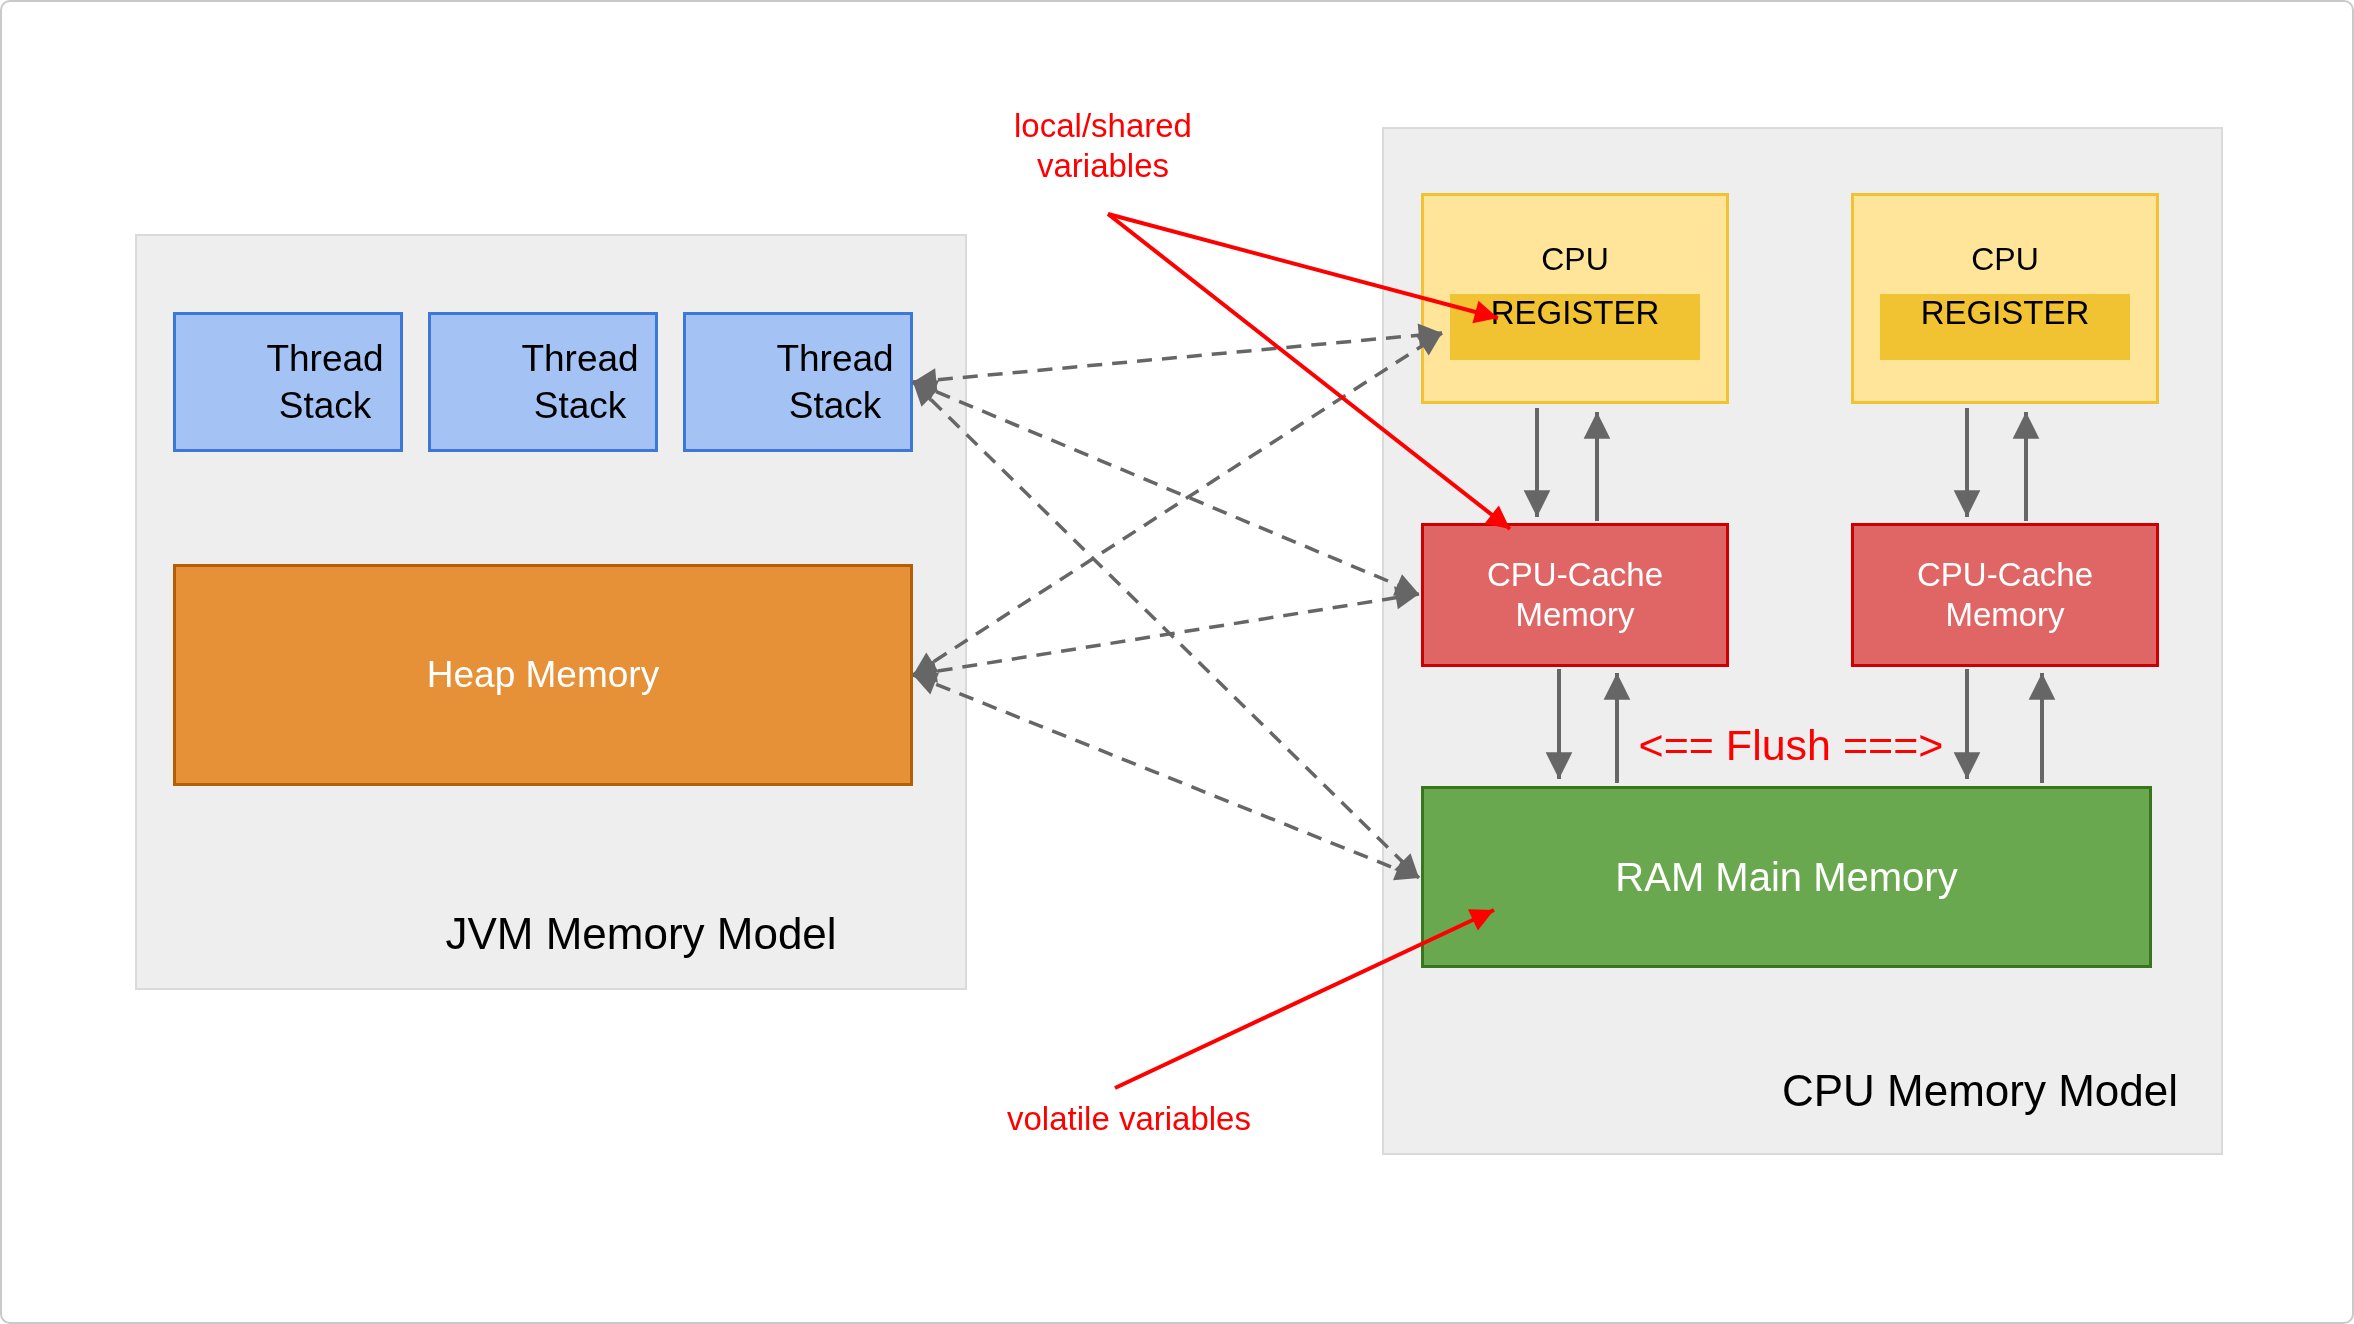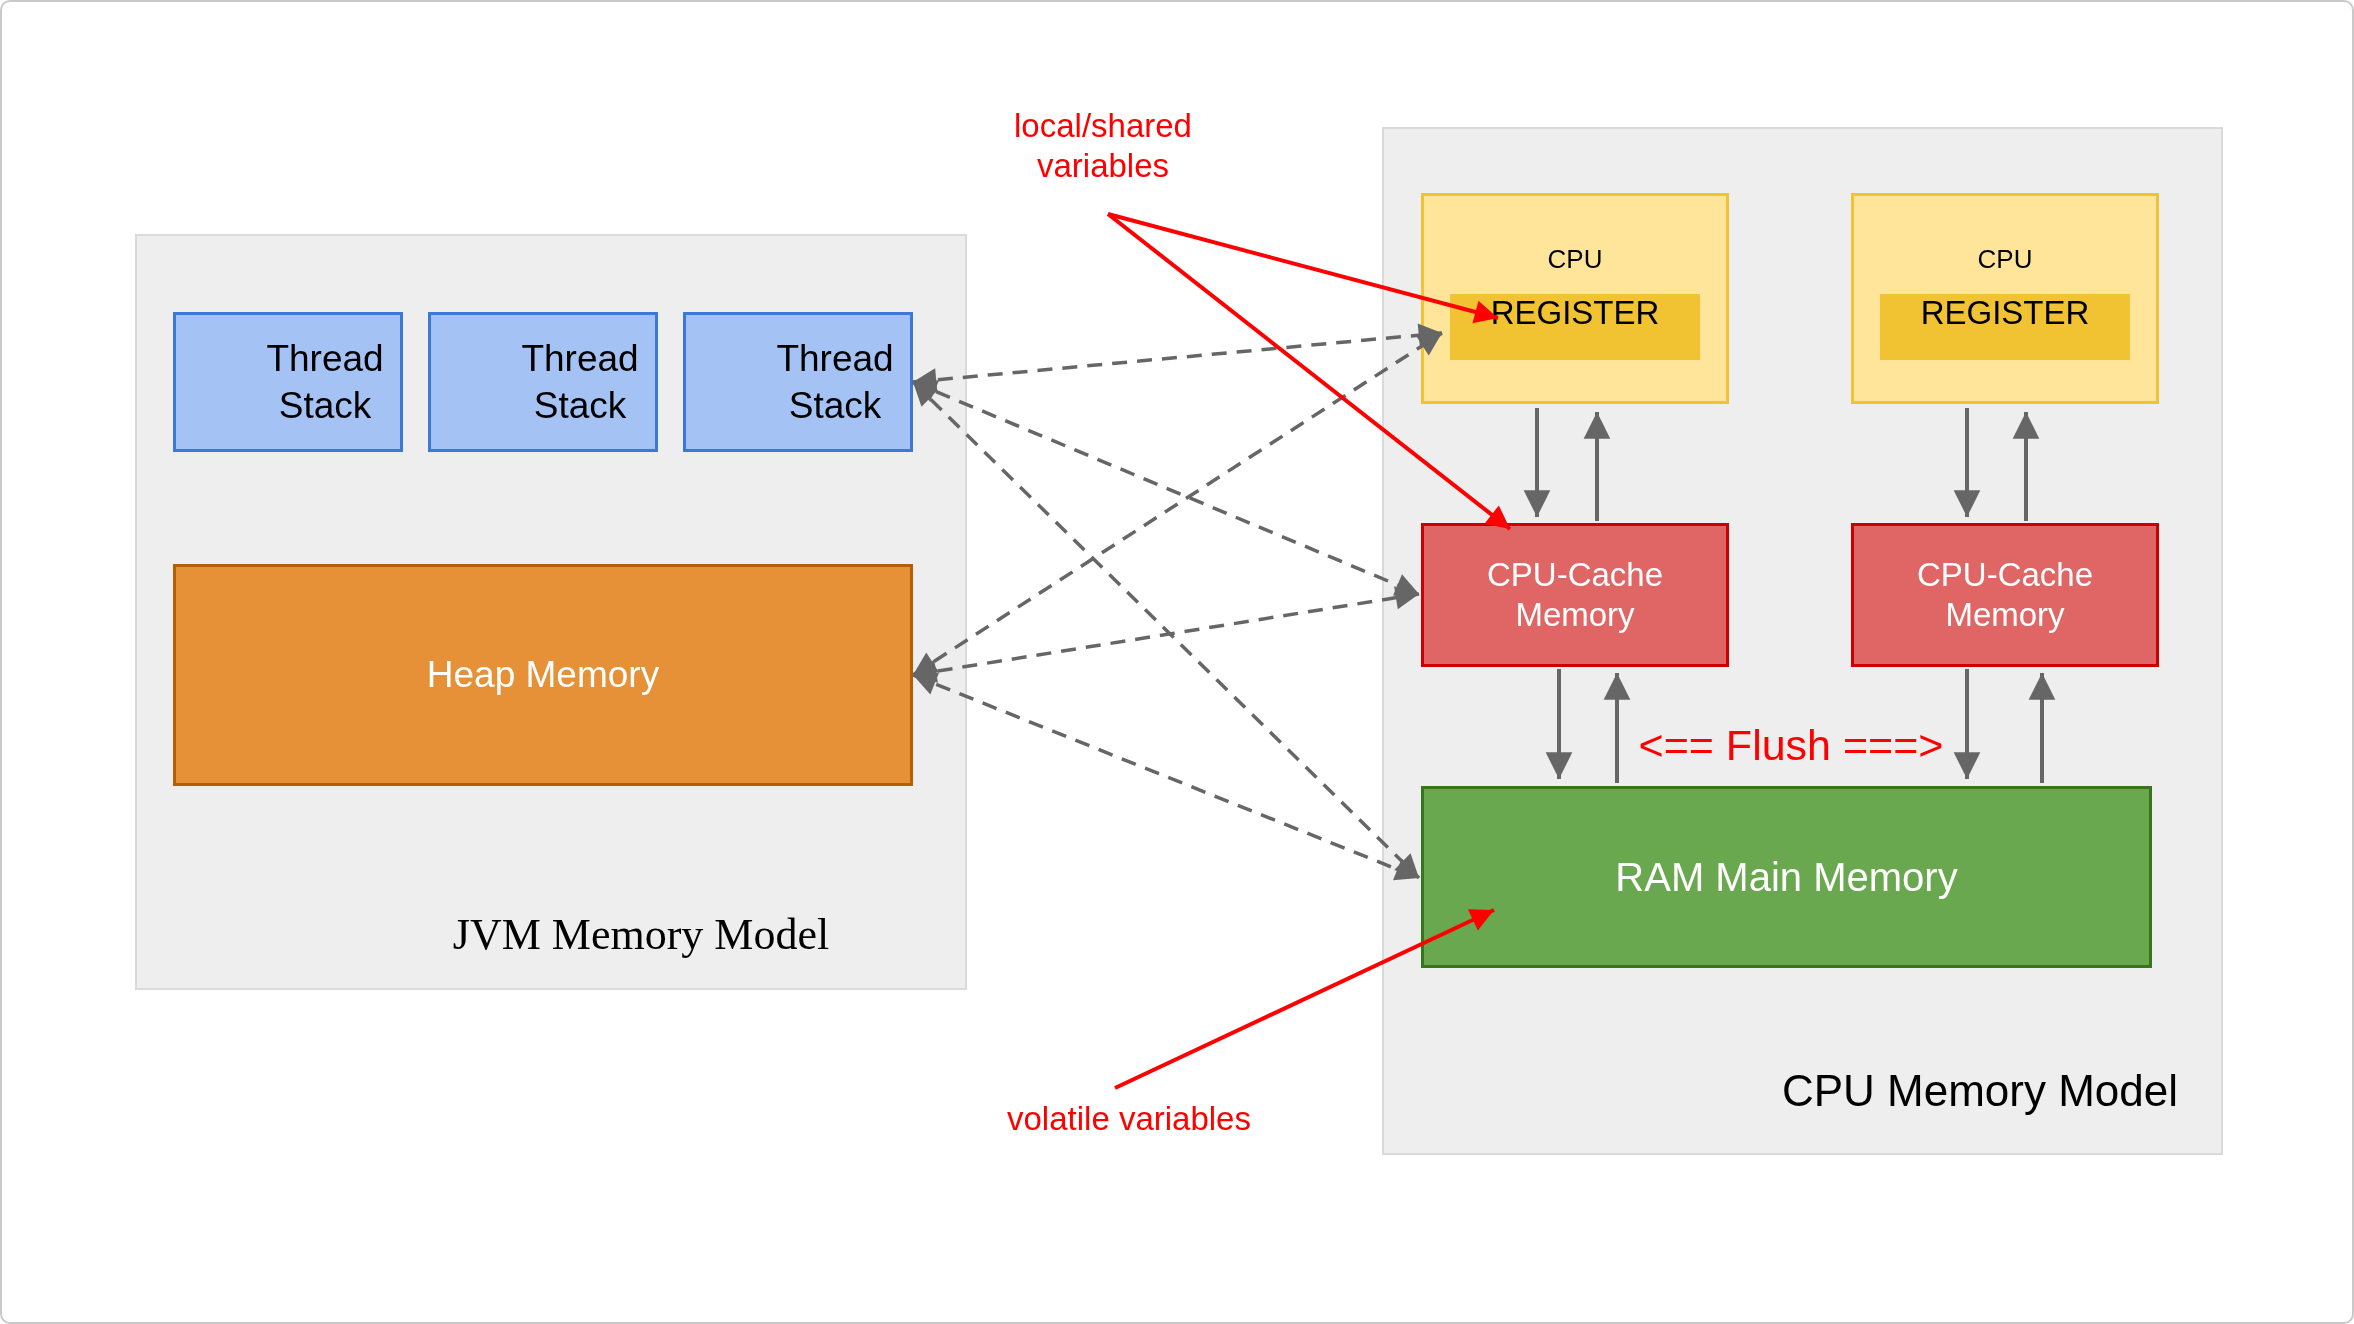--- a/index.html
+++ b/index.html
@@ -62,21 +62,21 @@
     background: #ffe599;
     border: 3px solid #f1c232;
   }
   .cpu1 { left: 1419px; }
   .cpu2 { left: 1849px; }
   .cpu-title {
     position: absolute;
     left: 0; top: 0; width: 100%; height: 127px;
     display: flex; align-items: center; justify-content: center;
     color: #000000;
-    font-size: 26px;
+    font-size: 32px;
   }
   .register {
     position: absolute;
     left: 26px; top: 98px; width: 250px; height: 66px;
     background: #f1c232;
     display: flex; align-items: flex-start; justify-content: center;
     color: #000000;
     font-size: 33px;
   }
 
@@ -100,21 +100,21 @@
     font-size: 40px;
   }
 
   .panel-title {
     position: absolute;
     transform: translate(-50%, -50%);
     white-space: nowrap;
     color: #000000;
     font-size: 44px;
   }
-  .title-jvm { left: 637px; top: 930px; font-family: Liberation Serif, serif; }
+  .title-jvm { left: 637px; top: 930px; }
   .title-cpu { left: 1976px; top: 1087px; }
 
   .annotation {
     position: absolute;
     color: #ff0000;
     font-size: 33px;
     text-align: center;
   }
   .ann-local-shared {
     left: 951px; top: 104px; width: 300px;

